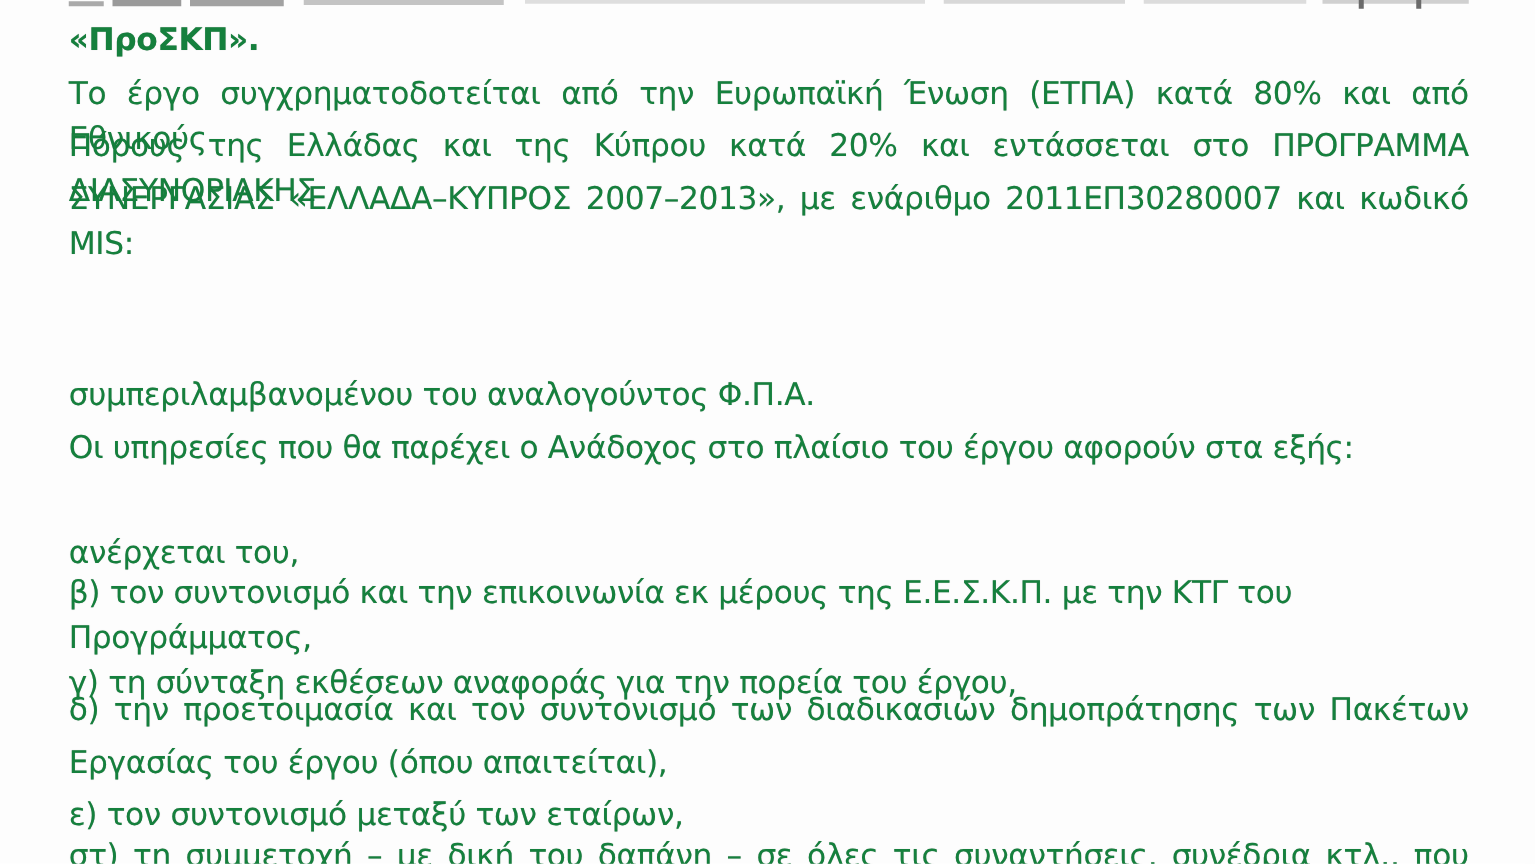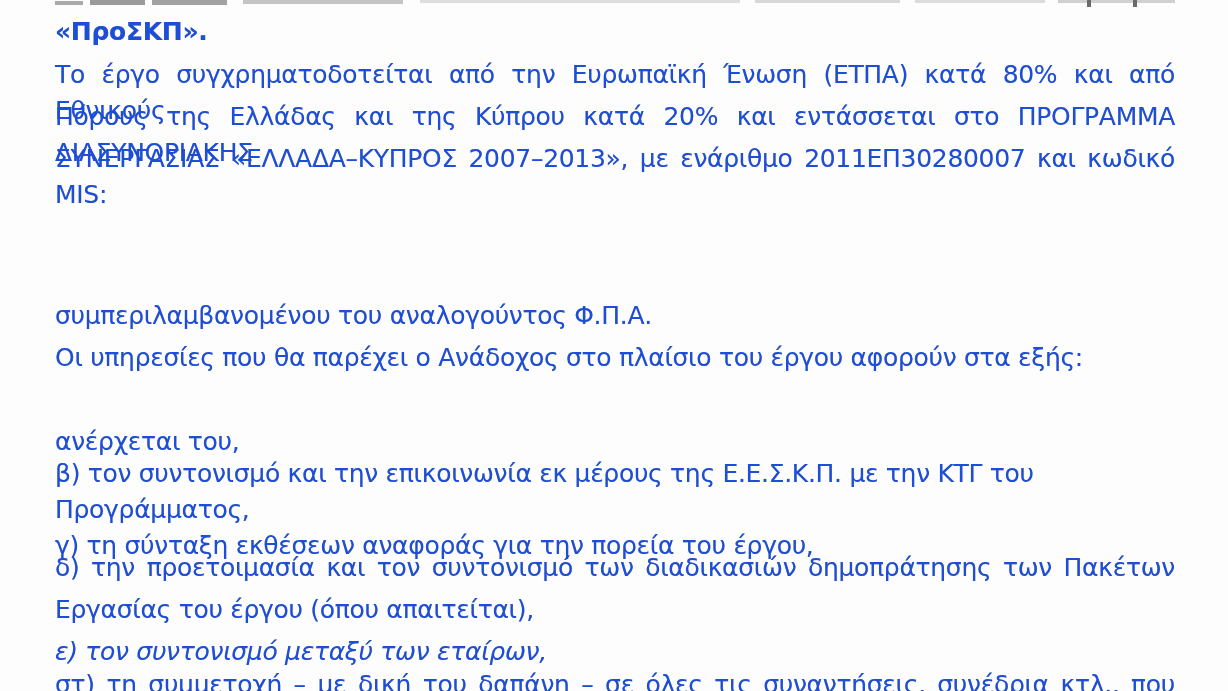--- a/index.html
+++ b/index.html
@@ -8,21 +8,21 @@
     background:#ffffff;
     font-family:"DejaVu Sans","Liberation Sans",sans-serif;
   }
   .page{
     position:relative;width:1228px;height:691px;background:#fdfdfd;
   }
   .ln{
     position:absolute;left:55px;right:53px;
     font-size:25px;line-height:36px;
     letter-spacing:-0.3px;
-    color:#1d4ed8;
+    color:#15803d;
     text-shadow:0 0 0.6px rgba(42,42,42,0.35);
     white-space:normal;
   }
   .just{
     text-align:justify;
     text-align-last:justify;
   }
   .bold{font-weight:bold;}
   .remnant{position:absolute;top:0;left:0;right:0;height:8px;}
   .remnant div{position:absolute;}
@@ -52,16 +52,16 @@
   <div class="ln just" style="top:141px;">ΣΥΝΕΡΓΑΣΙΑΣ «ΕΛΛΑΔΑ–ΚΥΠΡΟΣ 2007–2013», με ενάριθμο 2011ΕΠ30280007 και κωδικό MIS:</div>
 
   <div class="ln" style="top:298px;">συμπεριλαμβανομένου του αναλογούντος Φ.Π.Α.</div>
   <div class="ln" style="top:340px;">Οι υπηρεσίες που θα παρέχει ο Ανάδοχος στο πλαίσιο του έργου αφορούν στα εξής:</div>
 
   <div class="ln" style="top:424px;">ανέρχεται του,</div>
   <div class="ln" style="top:456px;">β) τον συντονισμό και την επικοινωνία εκ μέρους της Ε.Ε.Σ.Κ.Π. με την ΚΤΓ του Προγράμματος,</div>
   <div class="ln" style="top:508px;margin-top:20px;">γ) τη σύνταξη εκθέσεων αναφοράς για την πορεία του έργου,</div>
   <div class="ln just" style="top:550px;">δ) την προετοιμασία και τον συντονισμό των διαδικασιών δημοπράτησης των Πακέτων</div>
   <div class="ln" style="top:592px;">Εργασίας του έργου (όπου απαιτείται),</div>
-  <div class="ln" style="top:634px;font-style:italic;">ε) τον συντονισμό μεταξύ των εταίρων,</div>
+  <div class="ln" style="top:634px;">ε) τον συντονισμό μεταξύ των εταίρων,</div>
   <div class="ln just" style="top:667px;">στ) τη συμμετοχή – με δική του δαπάνη – σε όλες τις συναντήσεις, συνέδρια κτλ., που πρόκειται</div>
 
 </div>
 
 </body></html>

